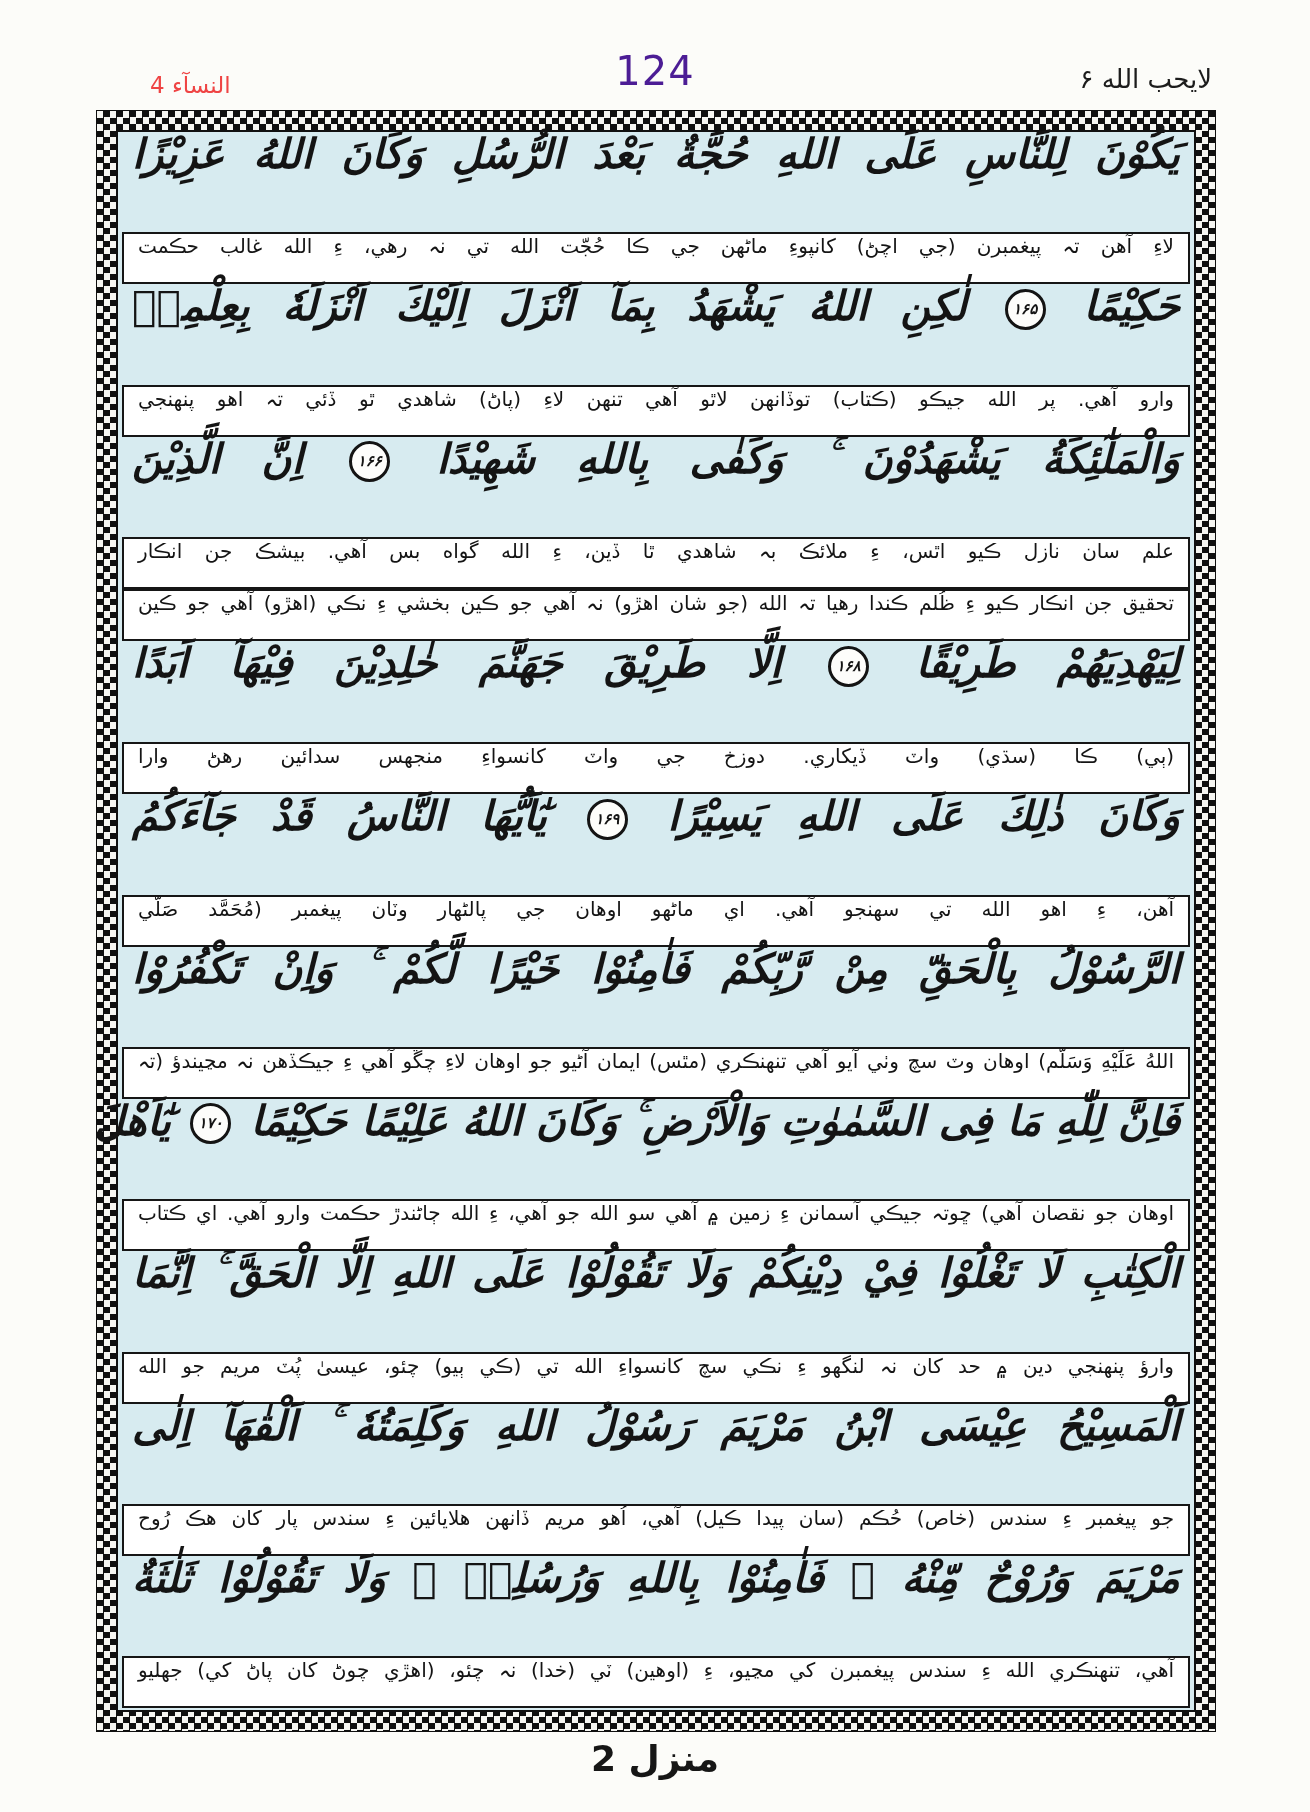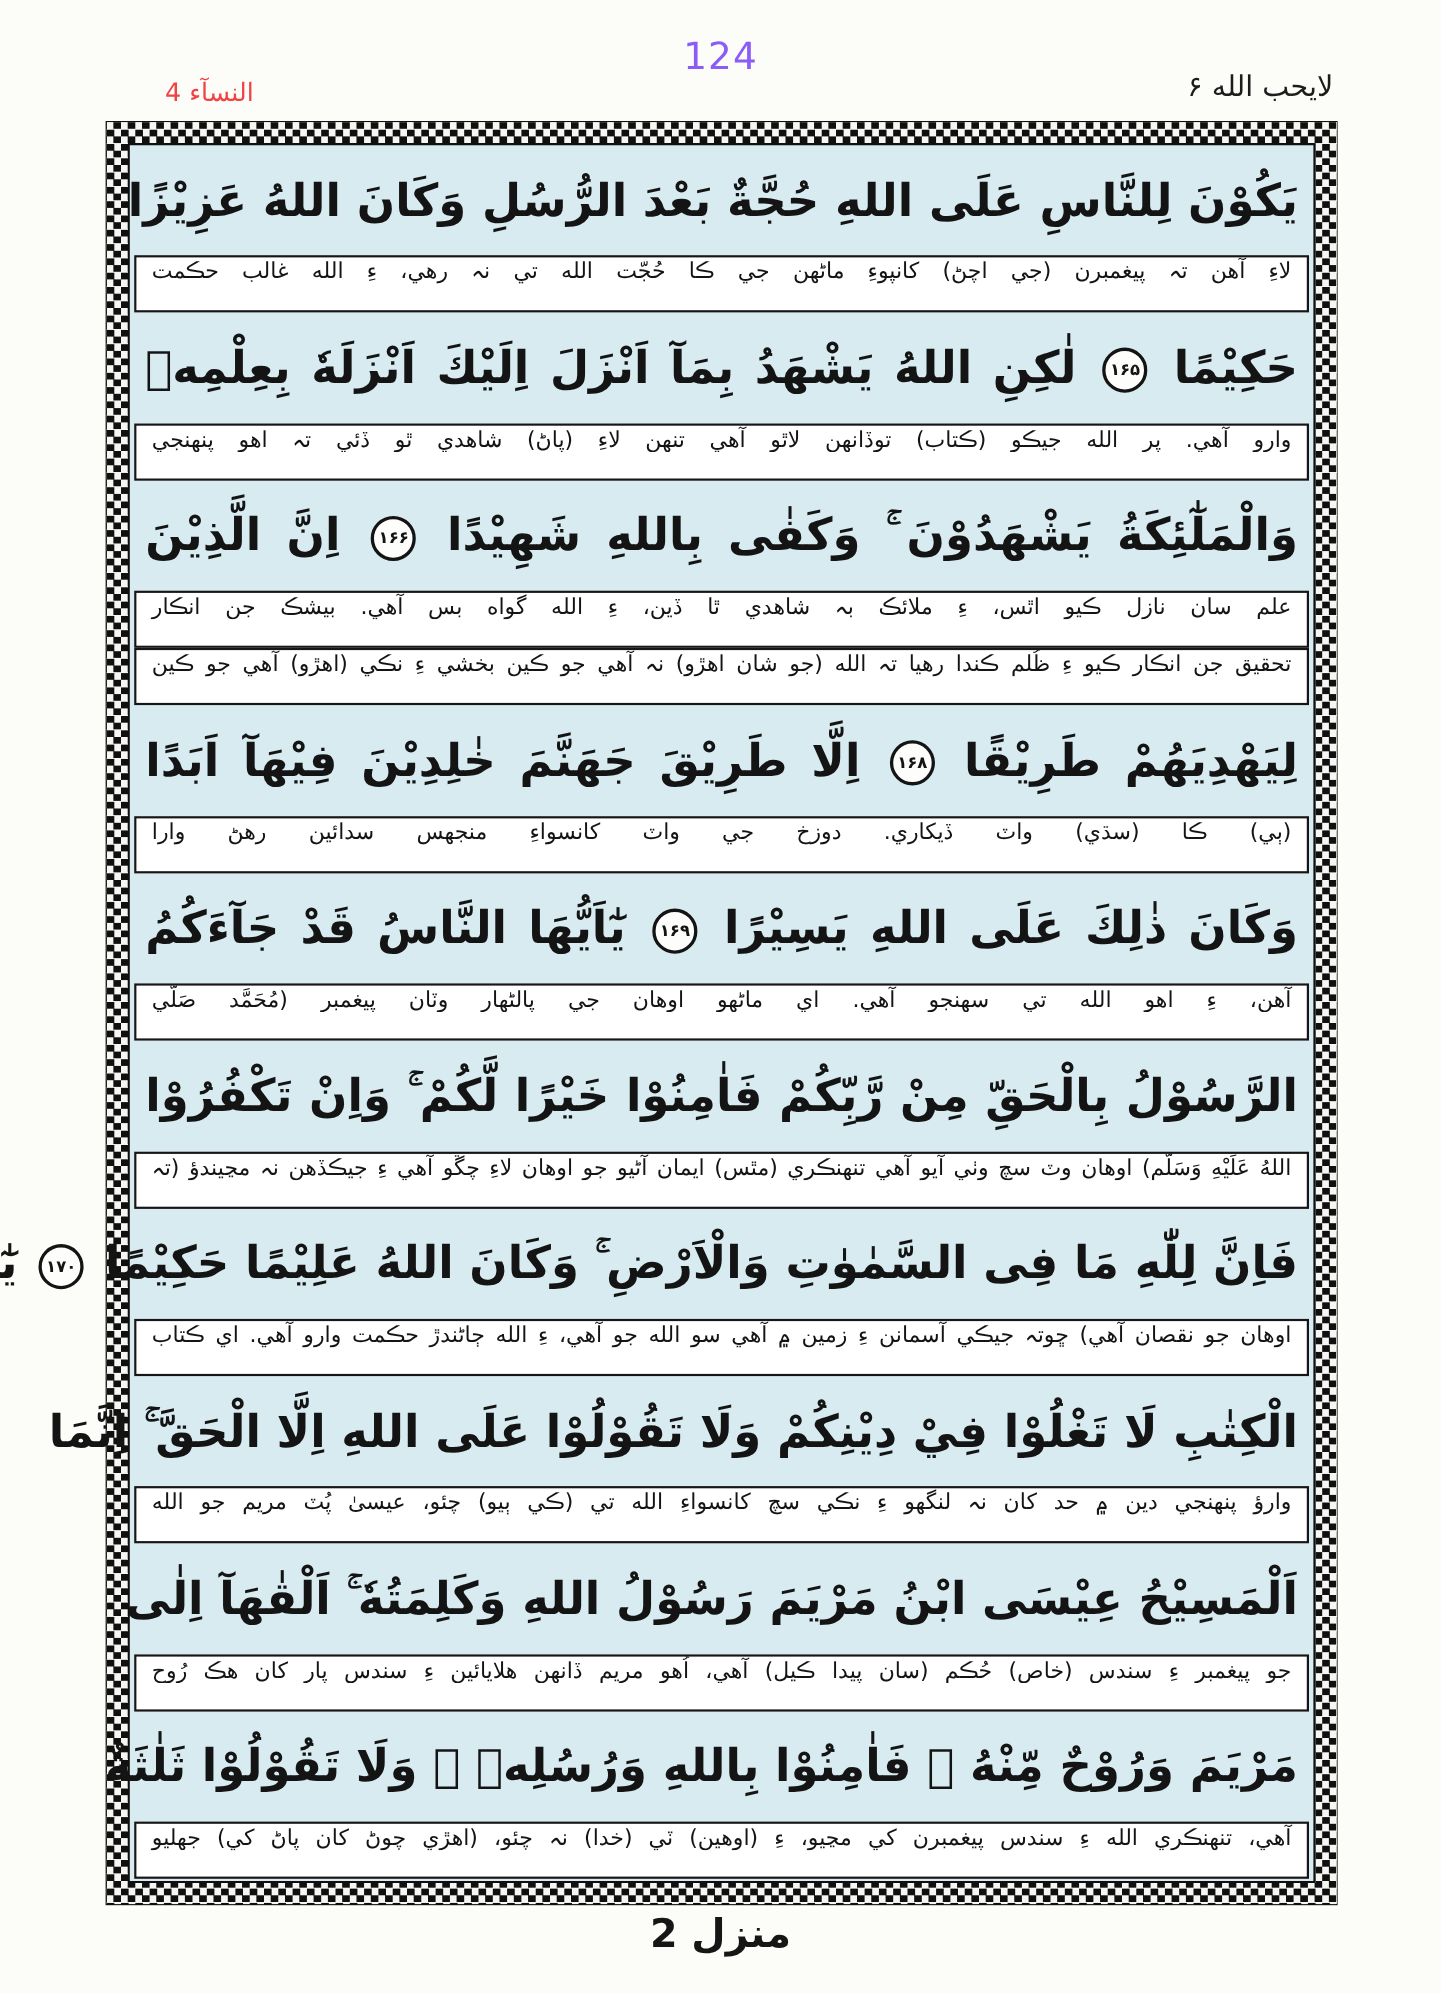--- a/index.html
+++ b/index.html
@@ -5,22 +5,22 @@
   html, body {
     margin: 0; padding: 0;
     width: 1310px; height: 1812px;
     background: #fcfcf9;
     font-family: "DejaVu Sans", sans-serif;
     position: relative;
     overflow: hidden;
   }
   
   .page-number {
-    position: absolute; top: 32px; left: 0; width: 100%;
-    text-align: center; font-size: 34px; color: #8b5cf6;
+    position: absolute; top: 48px; left: 0; width: 100%;
+    text-align: center; font-size: 40px; color: #4c1d95;
     letter-spacing: 1px;
   }
   .header-juz {
     position: absolute; top: 64px; right: 98px;
     font-size: 26px; color: #1c1c1c; direction: rtl; margin-left: 35px;
   }
   .header-surah {
     position: absolute; top: 72px; left: 150px;
     font-size: 23px; color: #ef4444; direction: rtl;
   }
@@ -37,22 +37,23 @@
   }
   .content {
     width: 100%; height: 100%;
     display: flex; flex-direction: column;
     box-sizing: border-box;
     padding: 2px 0 4px 0;
   }
   
   .arabic-band {
     flex: 1 1 auto;
-    display: flex; align-items: center;
+    display: flex; align-items: flex-start;
     overflow: visible;
+    font-style: italic;
   }
   .arabic-text {
     width: 100%;
     direction: rtl;
     white-space: nowrap;
     text-align: justify;
     text-align-last: justify;
     font-weight: 700;
     font-size: 41px;
     line-height: 1.1;

